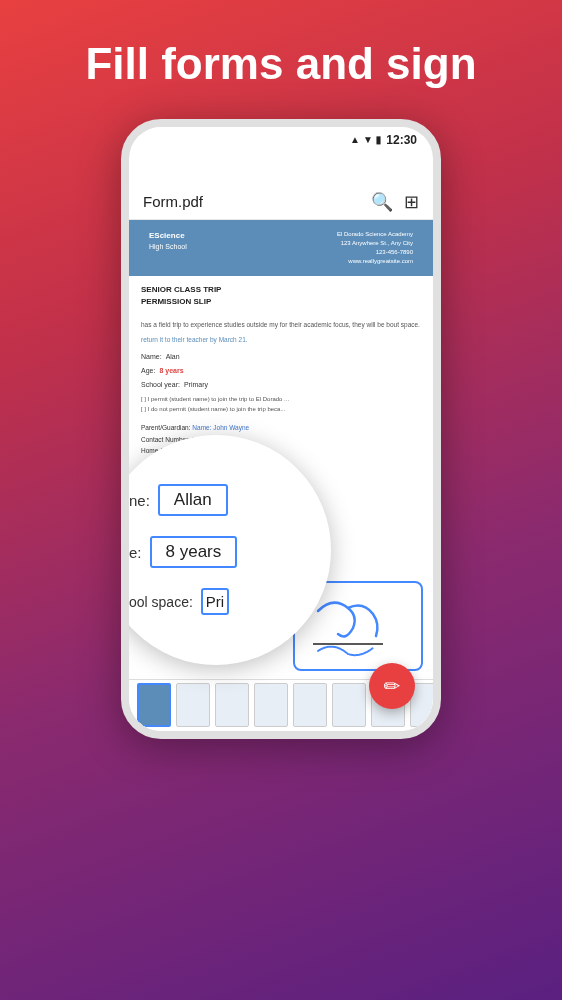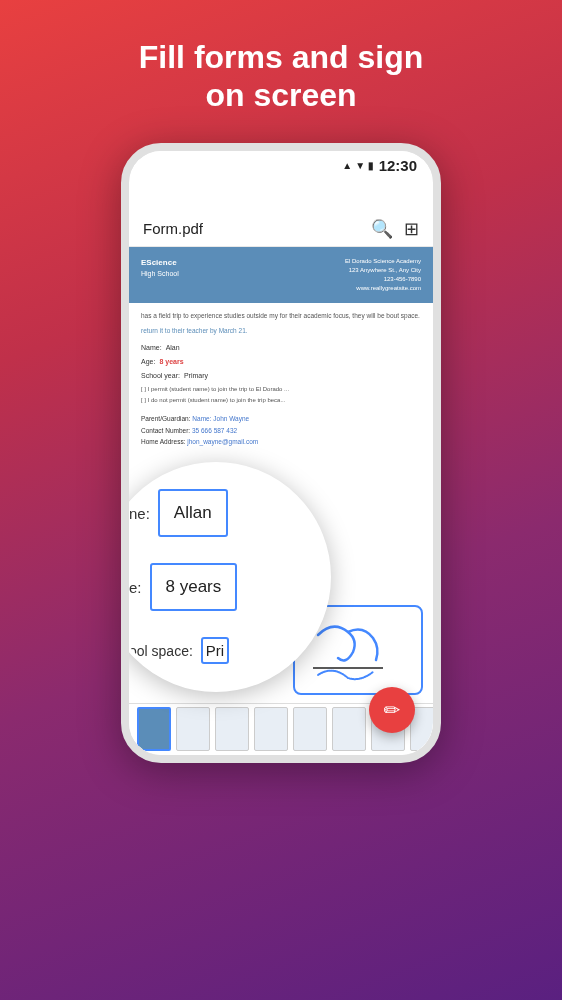--- a/index.html
+++ b/index.html
@@ -11,21 +11,21 @@
       font-family: 'Arial', sans-serif;
       background: linear-gradient(160deg, #e84040 0%, #c0304a 30%, #8b2a6e 60%, #5a2080 100%);
       display: flex;
       flex-direction: column;
       align-items: center;
       position: relative;
     }
 
     .headline {
       color: white;
-      font-size: 32px;
+      font-size: 44px;
       font-weight: 800;
       text-align: center;
       margin-top: 38px;
       line-height: 1.2;
       padding: 0 40px;
     }
 
     .phone-wrapper {
       position: relative;
       margin-top: 28px;
@@ -72,21 +72,21 @@
 
     .status-icons {
       display: flex;
       align-items: center;
       gap: 3px;
     }
 
     .signal-icon { font-size: 10px; }
     .wifi-icon { font-size: 10px; }
     .battery-icon { font-size: 10px; }
-    .time-text { font-size: 15px; font-weight: bold; margin-left: 2px; }
+    .time-text { font-size: 12px; font-weight: bold; margin-left: 2px; }
 
     
     .top-bar {
       display: flex;
       align-items: center;
       justify-content: space-between;
       padding: 6px 14px;
       background: white;
       border-bottom: 1px solid #e8e8e8;
       margin-top: 36px;
@@ -122,21 +122,21 @@
       background: white;
       margin: 0;
       width: 100%;
       height: 100%;
       position: relative;
       overflow: hidden;
     }
 
     .pdf-header-blue {
       background: #5b8db8;
-      padding: 10px 12px;
+      padding: 10px 20px;
       display: flex;
       justify-content: space-between;
       align-items: flex-start;
     }
 
     .pdf-school-left {
       font-size: 7px;
       color: white;
       line-height: 1.5;
     }
@@ -265,36 +265,36 @@
       flex-direction: column;
       justify-content: center;
       align-items: flex-start;
       padding: 20px 24px;
       z-index: 10;
     }
 
     .magnify-field {
       display: flex;
       align-items: center;
-      margin-bottom: 26px;
+      margin-bottom: 20px;
       font-size: 16px;
       color: #333;
       white-space: nowrap;
     }
 
     .magnify-label {
       font-size: 15px;
       color: #333;
       margin-right: 8px;
     }
 
     .magnify-value-box {
       border: 2px solid #4488ff;
       border-radius: 3px;
-      padding: 12px 14px;
+      padding: 4px 14px;
       font-size: 17px;
       font-weight: 500;
       color: #222;
       background: white;
     }
 
     .magnify-field-row3 {
       display: flex;
       align-items: center;
       font-size: 15px;
@@ -373,21 +373,20 @@
     .thumb-item:first-child {
       background: #5b8db8;
     }
   </style>
 </head>
 <body>
 
 <div>
   <div class="headline">
     <span>Fill forms and sign</span><br>
-    <span>on screen</span>
   </div>
 </div>
 
 <div class="phone-wrapper">
   <div class="phone-shell">
     <div class="phone-screen">
 
       <div class="status-bar">
         <div class="status-icons">
           <span class="signal-icon">▲</span>
@@ -414,20 +413,26 @@
               <span>High School</span>
             </div>
             <div class="pdf-school-right">
               <span>El Dorado Science Academy</span><br>
               <span>123 Anywhere St., Any City</span><br>
               <span>123-456-7890</span><br>
               <span>www.reallygreatsite.com</span>
             </div>
           </div>
 
+          <div class="pdf-title-section">
+            <div class="pdf-trip-title">
+              <span>SENIOR CLASS TRIP</span><br>
+              <span>PERMISSION SLIP</span>
+            </div>
+          </div>
 
           <div class="pdf-form-body">
             <div class="pdf-body-text">has a field trip to experience studies outside my for their academic focus, they will be bout space.</div>
             <div class="pdf-return-text">return it to their teacher by March 21.</div>
 
             <div class="pdf-form-field-row">
               <span class="pdf-field-label">Name:</span>
               <span class="pdf-field-value">Alan</span>
             </div>
             <div class="pdf-form-field-row">

